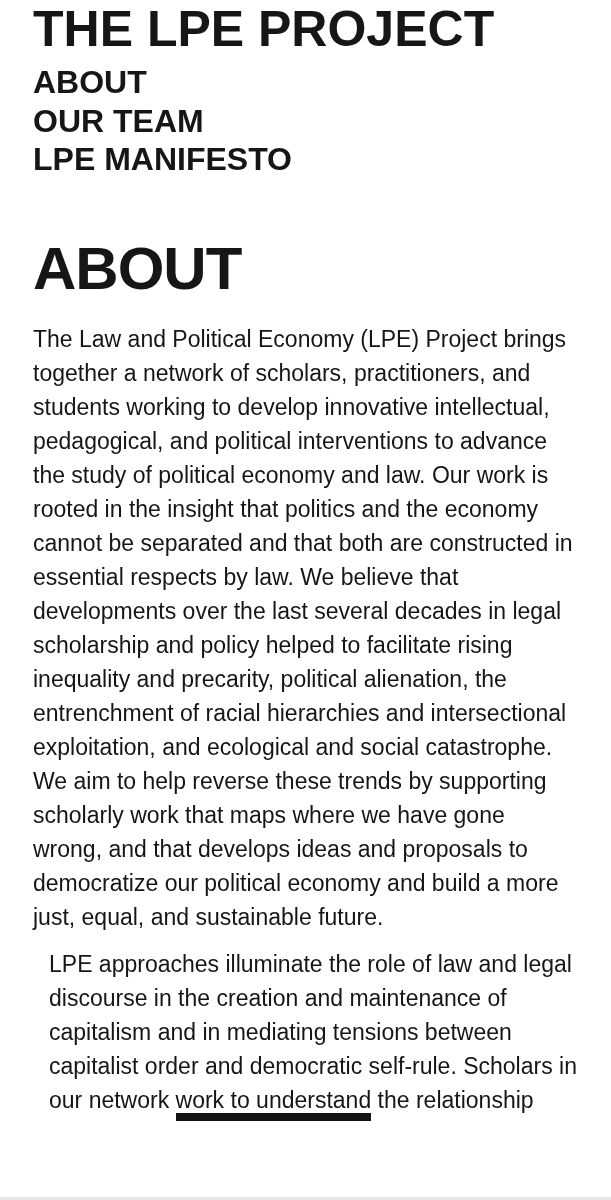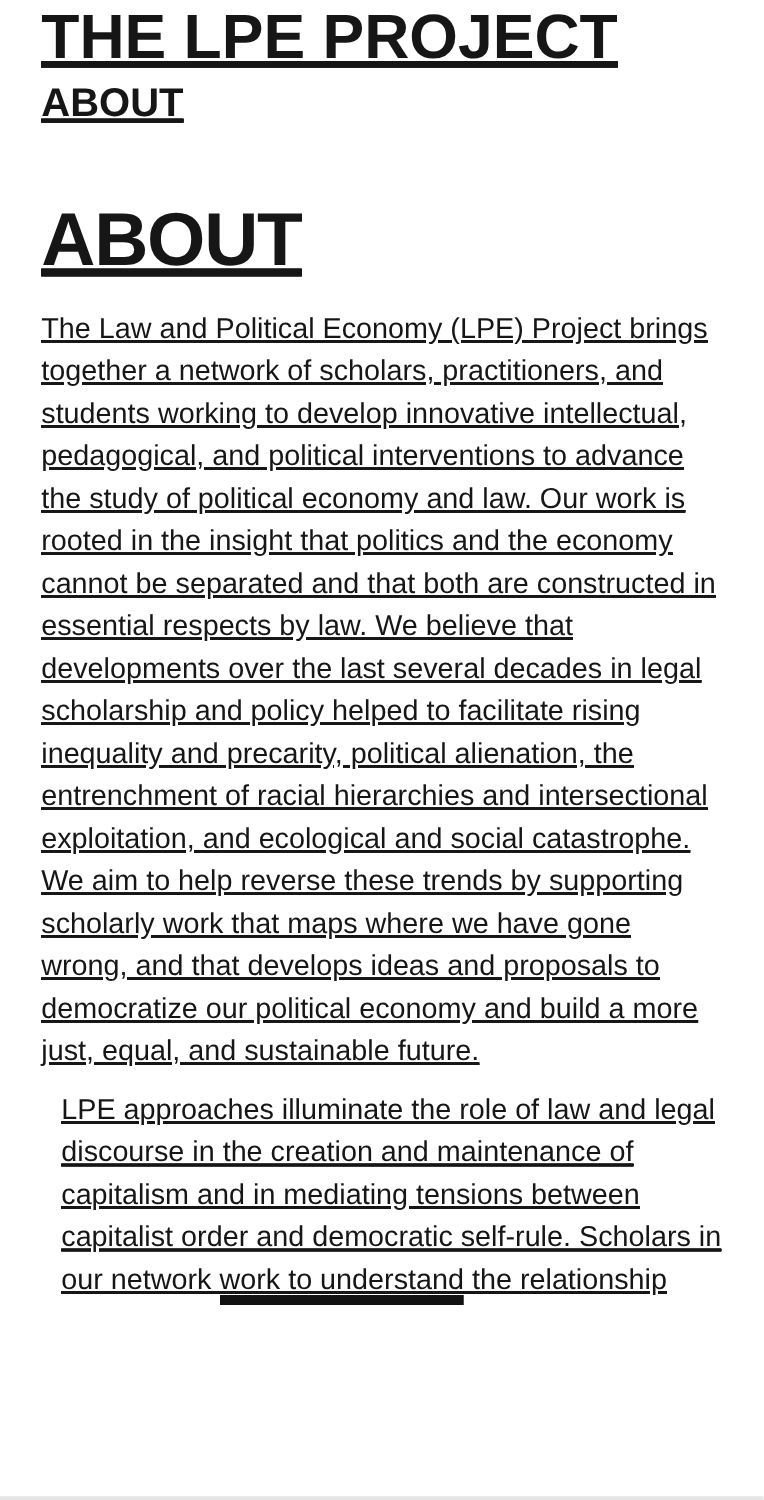--- a/index.html
+++ b/index.html
@@ -1,21 +1,21 @@
 <!DOCTYPE html>
 <html style="--text-color: #161616; --background-color: #ffffff; --link-underline-color: #121212; --divider-color: #e6e6e6;"><head>
 <meta charset="utf-8">
 <style>
   :root {
     --text-color: #161616;
     --background-color: #ffffff;
     --link-underline-color: #121212;
     --divider-color: #e6e6e6;
   }
-  * { box-sizing: border-box; text-decoration: underline; }
+  * { box-sizing: border-box; }
   html, body { margin: 0; padding: 0; }
   body {
     font-family: "Liberation Sans", "DejaVu Sans", sans-serif;
     background: var(--background-color);
   }
   .page {
     position: relative;
     width: 611px;
     height: 1200px;
     margin: 0;
@@ -84,20 +84,22 @@
 </head>
 <body>
 
 <div class="page">
 
   <header>
     <a class="site-title">THE LPE PROJECT</a>
 
     <nav class="main-nav">
       <a class="nav-item">ABOUT</a>
+      <a class="nav-item">OUR TEAM</a>
+      <a class="nav-item">LPE MANIFESTO</a>
     </nav>
   </header>
 
   <main>
     <h1 class="about-heading">ABOUT</h1>
 
     <p class="body-copy">The Law and Political Economy (LPE) Project brings together a network of scholars, practitioners, and students working to develop innovative intellectual, pedagogical, and political interventions to advance the study of political economy and law. Our work is rooted in the insight that politics and the economy cannot be separated and that both are constructed in essential respects by law. We believe that developments over the last several decades in legal scholarship and policy helped to facilitate rising inequality and precarity, political alienation, the entrenchment of racial hierarchies and intersectional exploitation, and ecological and social catastrophe. We aim to help reverse these trends by supporting scholarly work that maps where we have gone wrong, and that develops ideas and proposals to democratize our political economy and build a more just, equal, and sustainable future.</p>
 
     <p class="body-copy"><span>LPE approaches illuminate the role of law and legal discourse in the creation and maintenance of capitalism and in mediating tensions between capitalist order and democratic self-rule. Scholars in our network </span><a class="thick-link">work to understand</a><span> the relationship</span></p>
   </main>

